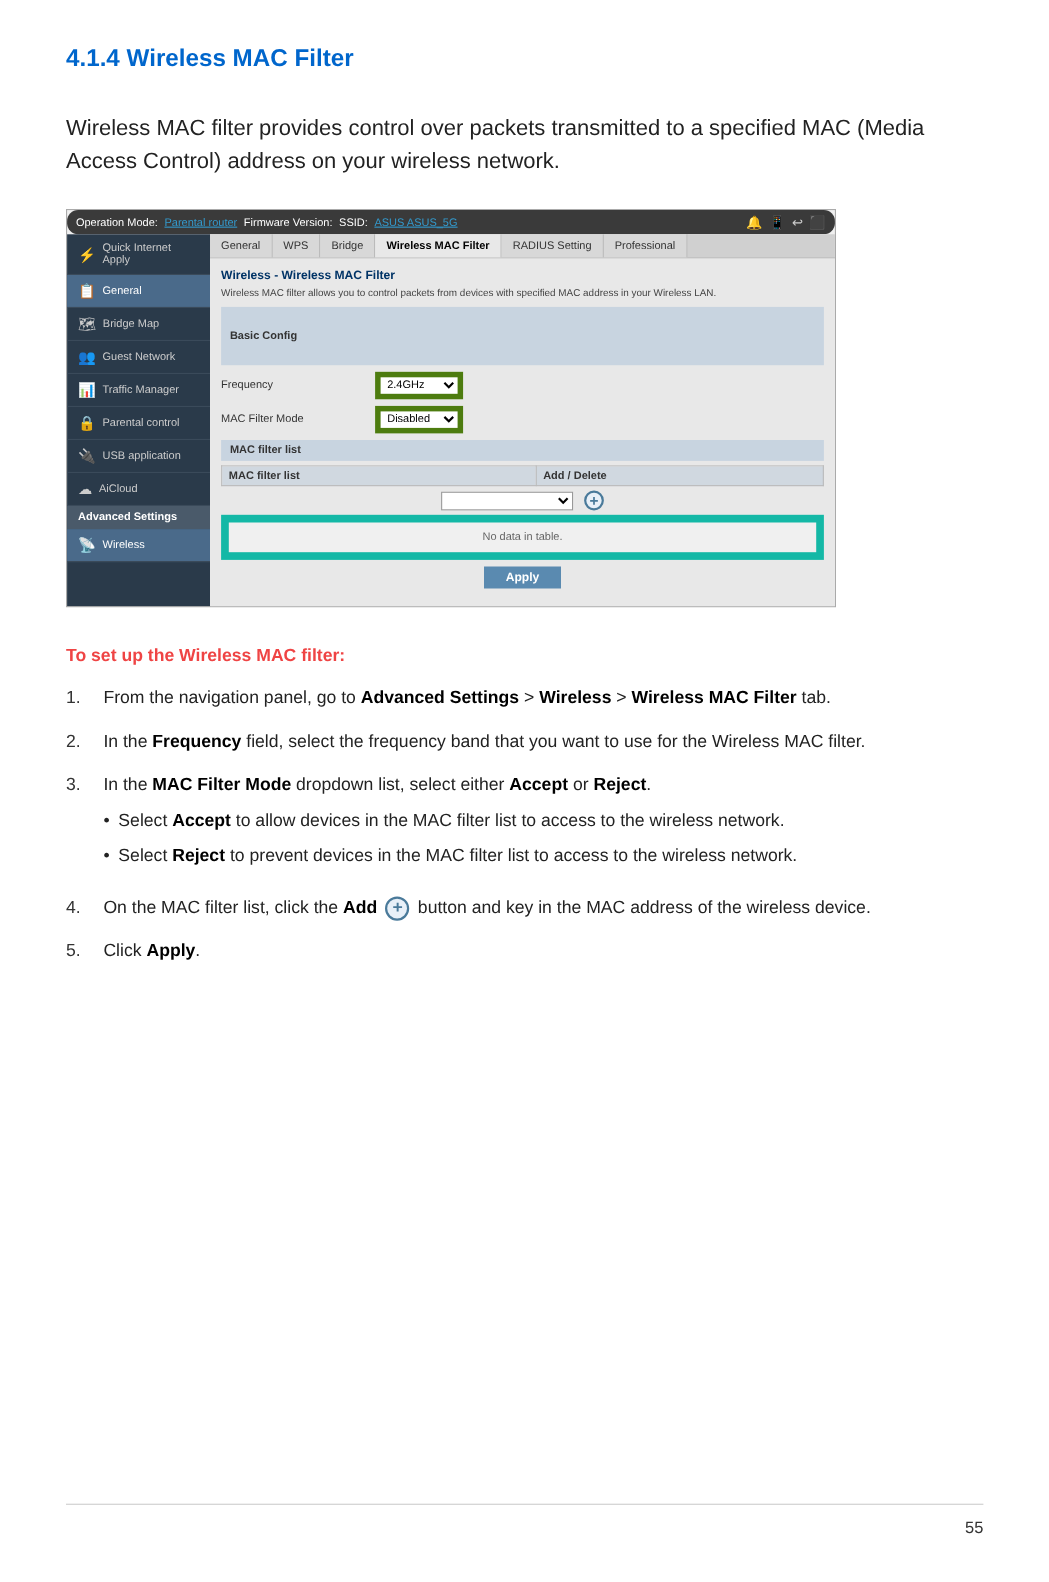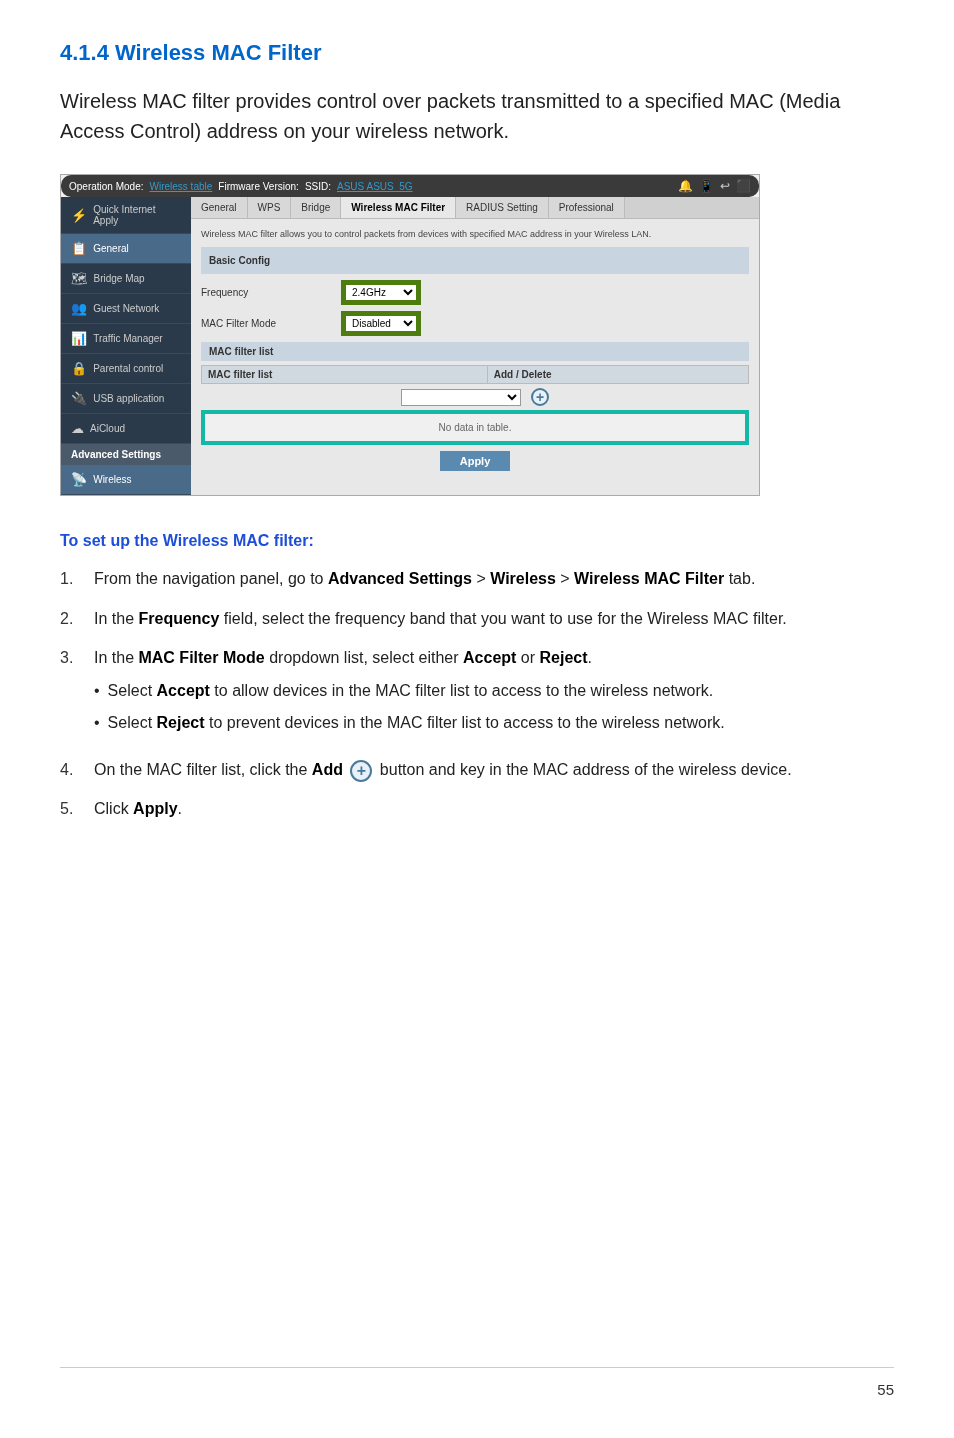--- a/index.html
+++ b/index.html
@@ -11,21 +11,21 @@
       min-height: 1438px;
       padding: 40px 60px 60px 60px;
       position: relative;
     }
 
     
     .page-title {
       color: #0066cc;
       font-size: 22px;
       font-weight: bold;
-      margin-bottom: 20px;
+      margin-bottom: 36px;
     }
 
     
     .intro-text {
       font-size: 20px;
       line-height: 1.5;
       margin-bottom: 28px;
       color: #222;
     }
 
@@ -137,21 +137,21 @@
       margin-bottom: 4px;
       color: #003366;
     }
     .section-desc {
       font-size: 9px;
       color: #444;
       margin-bottom: 8px;
     }
     .config-section {
       background: #c8d4e0;
-      padding: 8px 8px;
+      padding: 21px 8px;
       font-size: 10px;
       font-weight: bold;
       margin-bottom: 6px;
     }
     .config-row {
       display: flex;
       align-items: center;
       margin-bottom: 6px;
       font-size: 10px;
     }
@@ -200,21 +200,21 @@
       font-weight: bold;
       cursor: pointer;
       background: #e8f0f8;
     }
     .no-data-text {
       font-size: 10px;
       color: #666;
       text-align: center;
       padding: 8px;
       background: #f0f0f0;
-      border: 4px solid #14b8a6;
+      border: 7px solid #14b8a6;
       margin-bottom: 6px;
     }
     .mac-row-controls {
       display: flex;
       align-items: center;
       justify-content: center;
       gap: 10px;
       margin-bottom: 4px;
     }
     .mac-mini-select {
@@ -234,21 +234,21 @@
       font-weight: bold;
       display: block;
       margin: 6px auto;
     }
 
     
     .instructions-title {
       font-size: 16px;
       font-weight: bold;
       margin-bottom: 16px;
-      color: #1d4ed8;
+      color: #ef4444;
     }
 
     .instructions-list {
       list-style: none;
       padding: 0;
       margin: 0;
     }
     .instructions-list > li {
       font-size: 16px;
       line-height: 1.6;
@@ -338,21 +338,21 @@
 
 <h1 class="page-title">4.1.4 Wireless MAC Filter</h1>
 
 <p class="intro-text">Wireless MAC filter provides control over packets transmitted to a specified MAC (Media Access Control) address on your wireless network.</p>
 
 <div class="router-ui">
 
   <div class="router-topbar">
     <div class="router-topbar-left">
       <span>Operation Mode:</span>
-      <span class="operation-mode-link">Wireless table</span>
+      <span class="operation-mode-link">Parental router</span>
       <span>Firmware Version:</span>
       <span>SSID:</span>
       <span class="ssid-label">ASUS  ASUS_5G</span>
     </div>
     <div class="router-topbar-icons">
       <span class="topbar-icon">🔔</span>
       <span class="topbar-icon">📱</span>
       <span class="topbar-icon">↩</span>
       <span class="topbar-icon">⬛</span>
     </div>
@@ -405,20 +405,21 @@
       <div class="router-tabs">
         <div class="router-tab">General</div>
         <div class="router-tab">WPS</div>
         <div class="router-tab">Bridge</div>
         <div class="router-tab active">Wireless MAC Filter</div>
         <div class="router-tab">RADIUS Setting</div>
         <div class="router-tab">Professional</div>
       </div>
 
       <div class="router-content">
+        <div class="section-title">Wireless - Wireless MAC Filter</div>
         <div class="section-desc">Wireless MAC filter allows you to control packets from devices with specified MAC address in your Wireless LAN.</div>
 
         <div class="config-section">Basic Config</div>
 
         <div class="config-row">
           <div class="config-label">Frequency</div>
           <select class="config-select">
             <option>2.4GHz</option>
             <option>5GHz</option>
           </select>

